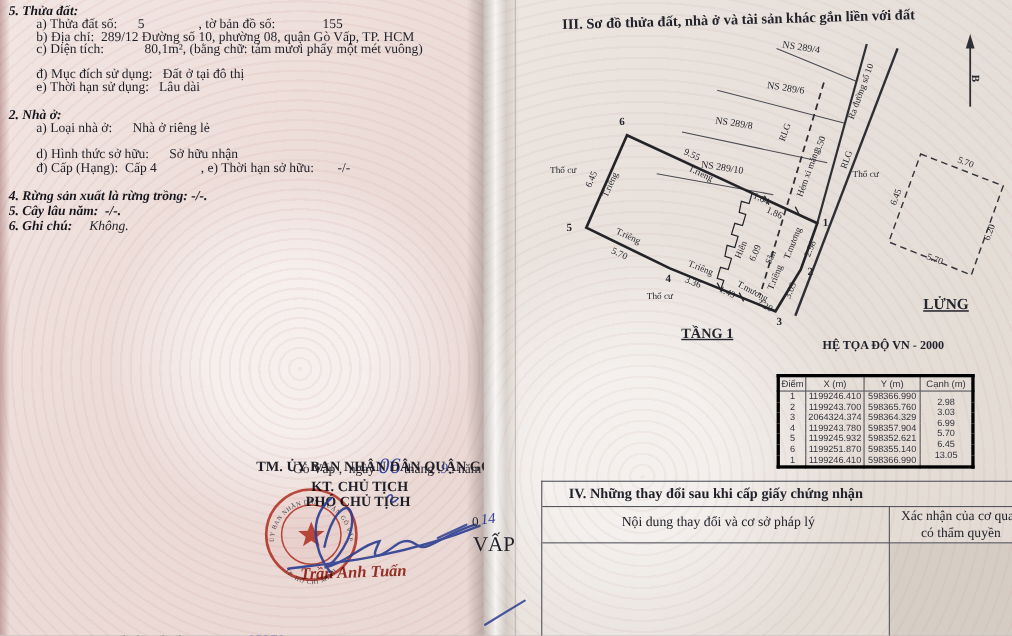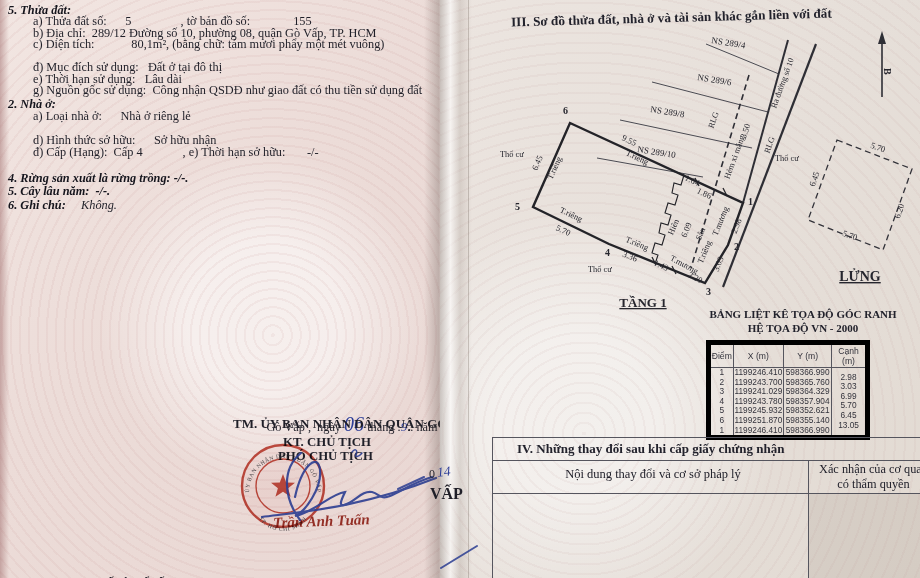--- a/index.html
+++ b/index.html
@@ -32,23 +32,23 @@
      transform:rotate(-1.6deg);white-space:nowrap;}
   svg text{font-family:"Liberation Serif",serif;fill:#26262e;}
   .dim{font-size:8.6px;}
   .lblsm{font-size:8.4px;}
   .ns{font-size:9px;}
   .pt{font-size:10px;font-weight:bold;}
   .big{font-size:13px;font-weight:bold;}
   
   #coord-head{position:absolute;left:700px;top:308px;width:206px;text-align:center;
       font-weight:bold;font-size:11px;line-height:1.25;}
-  table#coords{position:absolute;left:706px;top:340px;width:164px;border-collapse:collapse;
+  table#coords{position:absolute;left:706px;top:340px;width:180px;border-collapse:collapse;
       font-family:"Liberation Sans",sans-serif;font-size:8.3px;color:#33333c;
-      border:5px solid #000000;}
+      border:3px solid #000000;}
   #coords th{border:1px solid #55555e;font-weight:normal;padding:1px 0;font-size:8.6px;}
   #coords td{border-left:1px solid #55555e;border-right:1px solid #55555e;
       text-align:center;padding:0;height:9.6px;line-height:9.6px;}
   #coords td.canh span{display:inline-block;transform:translateY(-5px);}
   
   #sec4-box{position:absolute;left:492px;top:437px;width:470px;height:141px;
       border:1px solid #55555e;border-right:none;}
   #sec4-title{position:absolute;left:24px;top:3px;font-weight:bold;font-size:13px;white-space:nowrap;}
   #sec4-hr1{position:absolute;left:0;top:22px;width:100%;height:1px;background:#55555e;}
   #sec4-col1{position:absolute;left:30px;top:29px;width:260px;text-align:center;font-size:12.5px;}
@@ -64,21 +64,20 @@
 
 <div id="stage">
 
   <div class="page" id="page-left">
     <div class="ln hd" style="left:8px;top:4px">5. Thửa đất:</div>
     <div class="ln" style="left:33px;top:15px">a) Thửa đất số:      5                , tờ bản đồ số:              155</div>
     <div class="ln" style="left:33px;top:26.5px">b) Địa chỉ:  289/12 Đường số 10, phường 08, quận Gò Vấp, TP. HCM</div>
     <div class="ln" style="left:33px;top:38px">c) Diện tích:            80,1m², (bằng chữ: tám mươi phẩy một mét vuông)</div>
     <div class="ln" style="left:33px;top:61px">đ) Mục đích sử dụng:   Đất ở tại đô thị</div>
     <div class="ln" style="left:33px;top:72.5px">e) Thời hạn sử dụng:   Lâu dài</div>
-    <div class="ln" style="left:33px;top:84px">g) Nguồn gốc sử dụng:  Công nhận QSDĐ như giao đất có thu tiền sử dụng đất</div>
 
     <div class="ln hd" style="left:8px;top:97.5px">2. Nhà ở:</div>
     <div class="ln" style="left:33px;top:109.5px">a) Loại nhà ở:      Nhà ở riêng lẻ</div>
     <div class="ln" style="left:33px;top:134px">d) Hình thức sở hữu:      Sở hữu nhận</div>
     <div class="ln" style="left:33px;top:146px">đ) Cấp (Hạng):  Cấp 4             , e) Thời hạn sở hữu:       -/-</div>
 
     <div class="ln hd" style="left:8px;top:171.5px">4. Rừng sản xuất là rừng trồng: -/-.</div>
     <div class="ln hd" style="left:8px;top:185px">5. Cây lâu năm:  -/-.</div>
     <div class="ln hd" style="left:8px;top:198.5px">6. Ghi chú:</div>
     <div class="ln" style="left:78px;top:198.5px;font-style:italic"> Không.</div>
@@ -205,21 +204,20 @@
     <text x="860" y="281" text-anchor="middle" font-size="14" font-weight="bold" text-decoration="underline">LỬNG</text>
 
     <g>
       <line x1="882" y1="97" x2="882" y2="38" stroke="#2e2e35" stroke-width="1.6"></line>
       <polygon points="882,31 878,44 886,44" fill="#2e2e35"></polygon>
       <text x="884" y="68" font-size="10" font-weight="bold" transform="rotate(90 884 68)">B</text>
     </g>
   </svg>
 
   <div id="coord-head">
-    <div>BẢNG LIỆT KÊ TỌA ĐỘ GÓC RANH</div>
     <div>HỆ TỌA ĐỘ VN - 2000</div>
   </div>
   <table id="coords">
     <thead>
       <tr>
         <th style="width:26px">Điểm</th>
         <th style="width:55px">X (m)</th>
         <th style="width:56px">Y (m)</th>
         <th style="width:69px">Cạnh (m)</th>
       </tr>
@@ -232,21 +230,21 @@
           <td class="canh"><span></span></td>
         </tr>
       <tr>
           <td>2</td>
           <td>1199243.700</td>
           <td>598365.760</td>
           <td class="canh"><span>2.98</span></td>
         </tr>
       <tr>
           <td>3</td>
-          <td>1199241.029</td>
+          <td>2064324.374</td>
           <td>598364.329</td>
           <td class="canh"><span>3.03</span></td>
         </tr>
       <tr>
           <td>4</td>
           <td>1199243.780</td>
           <td>598357.904</td>
           <td class="canh"><span>6.99</span></td>
         </tr>
       <tr>
@@ -280,21 +278,21 @@
       <div>có thẩm quyền</div>
     </div>
     <div id="sec4-vline"></div>
     <div id="sec4-hr2"></div>
   </div>
 
   <div id="fold"></div>
   <div id="crease"></div>
   <div class="ln" style="left:429px;top:468px;font-size:12px">0</div>
   <div class="ln c-blue" style="left:437px;top:465px;font-size:13.5px;transform:rotate(-6deg)">14</div>
-  <div class="ln" style="left:430px;top:486px;font-weight:bold;font-size:16px">VẤP</div>
+  <div class="ln" style="left:430px;top:486px;font-weight:normal;font-size:19px">VẤP</div>
   <svg id="fold-svg" style="left:380px;top:440px" width="120" height="138" viewBox="380 440 120 138">
     <g stroke="#2c3e92" stroke-width="2" stroke-linecap="round" opacity=".85">
       <line x1="398" y1="489" x2="424" y2="477"></line>
       <line x1="441" y1="568" x2="477" y2="546"></line>
     </g>
   </svg>
 
 </div>
 
 </body></html>

